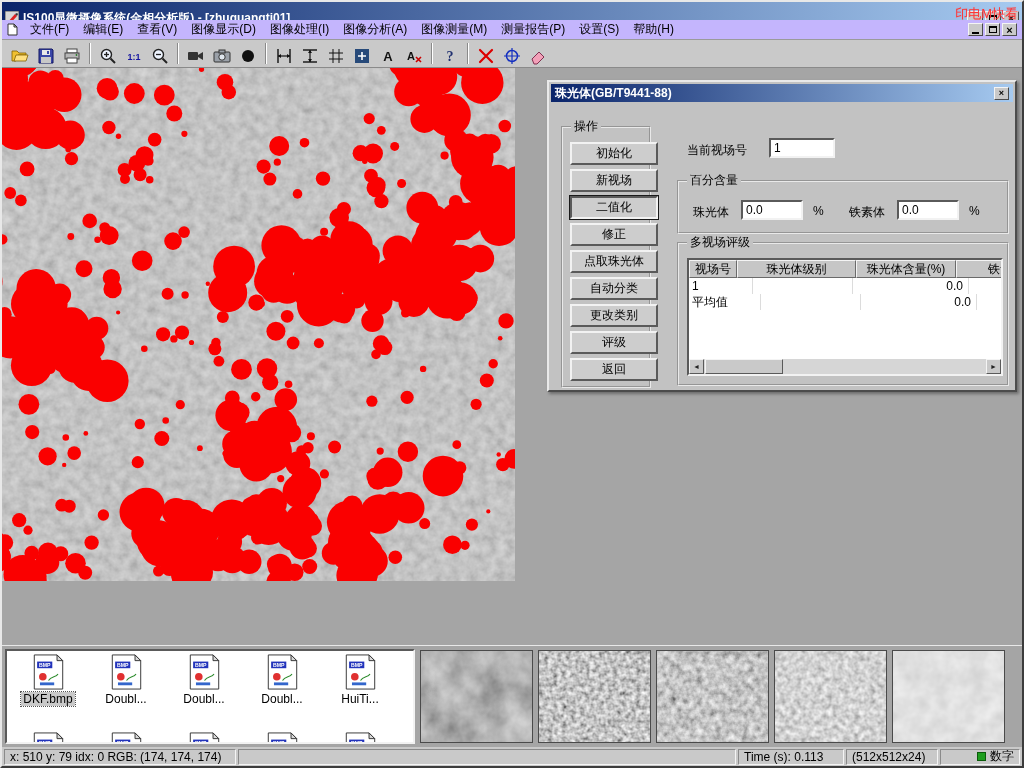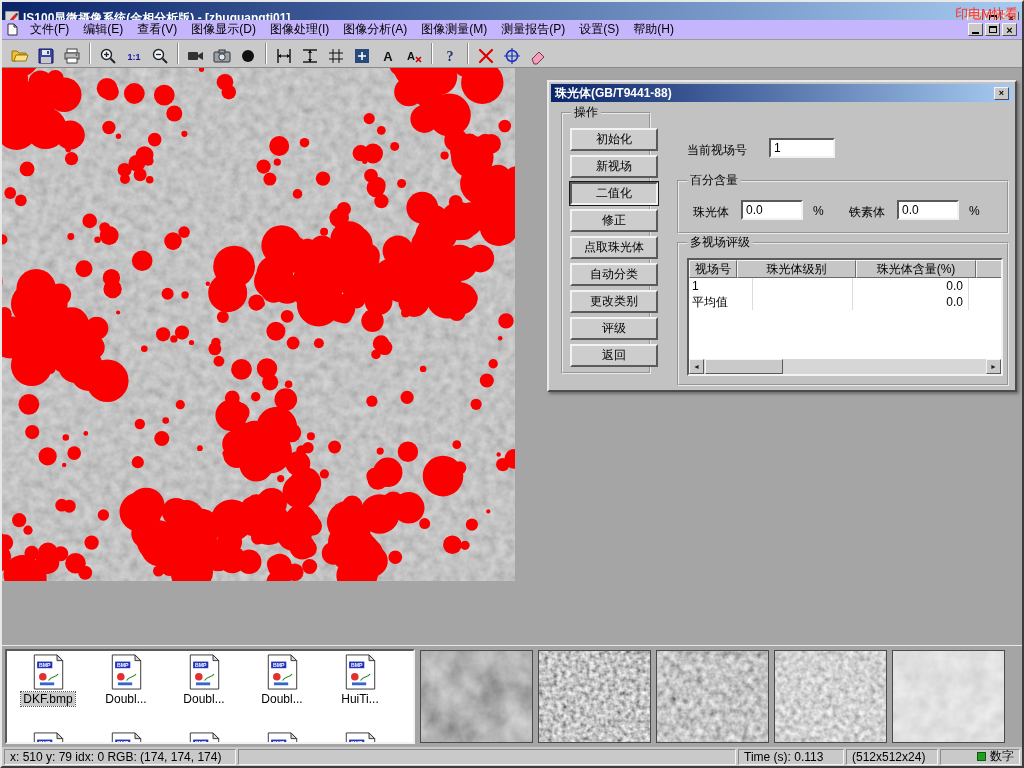--- a/index.html
+++ b/index.html
@@ -811,21 +811,21 @@
 
     <div class="dialog">
       <div class="dlg-title">
         <span>珠光体(GB/T9441-88)</span>
         <button class="dlg-close">
             <span>×</span>
           </button>
       </div>
       <div class="dlg-body">
 
-        <div class="group" style="left:10px;top:10px;width:90px;height:262px">
+        <div class="group" style="left:10px;top:24px;width:90px;height:262px">
           <span class="legend">操作</span>
           <span><button class="opbtn" style="top: 14px;">初始化</button><button class="opbtn" style="top: 41px;">新视场</button><button class="opbtn pressed" style="top: 68px;">二值化</button><button class="opbtn" style="top: 95px;">修正</button><button class="opbtn" style="top: 122px;">点取珠光体</button><button class="opbtn" style="top: 149px;">自动分类</button><button class="opbtn" style="top: 176px;">更改类别</button><button class="opbtn" style="top: 203px;">评级</button><button class="opbtn" style="top: 230px;">返回</button></span>
         </div>
 
         <span class="lbl" style="left:136px;top:40px">当前视场号</span>
         <input class="txt" style="left: 218px; top: 36px; width: 66px; height: 20px;" value="1">
 
 
         <div class="group" style="left:126px;top:78px;width:332px;height:54px">
           <span class="legend">百分含量</span>
@@ -837,31 +837,31 @@
           <span class="lbl" style="left:290px;top:22px">%</span>
         </div>
 
         <div class="group" style="left:126px;top:140px;width:332px;height:144px">
           <span class="legend">多视场评级</span>
           <div class="tbl">
 
           <div class="thead">
                 <div class="th" style="width: 48px;">视场号</div>
                 <div class="th" style="width: 119px;">珠光体级别</div>
-                <div class="th" style="width: 120px;">珠光体含量(%)</div>
+                <div class="th" style="width: 100px;">珠光体含量(%)</div>
                 <div class="th" style="width: 100px;">铁素体</div>
               </div>
               <div class="tr">
                 <div class="td" style="width: 64px;">1</div>
                 <div class="td" style="width: 100px;"></div>
                 <div class="td num" style="width: 116px;">0.0</div>
                 <div class="td" style="width: 100px;"></div>
               </div>
               <div class="tr">
-                <div class="td" style="width: 64px;">平均值</div>
+                <div class="td" style="width: 72px;">平均值</div>
                 <div class="td" style="width: 100px;"></div>
                 <div class="td num" style="width: 116px;">0.0</div>
                 <div class="td" style="width: 100px;"></div>
               </div>
               <div class="hscroll">
               <span class="sbtn">◄</span>
               <span class="sthumb"></span>
               <span class="sbtn right">►</span>
             </div>
             </div>

